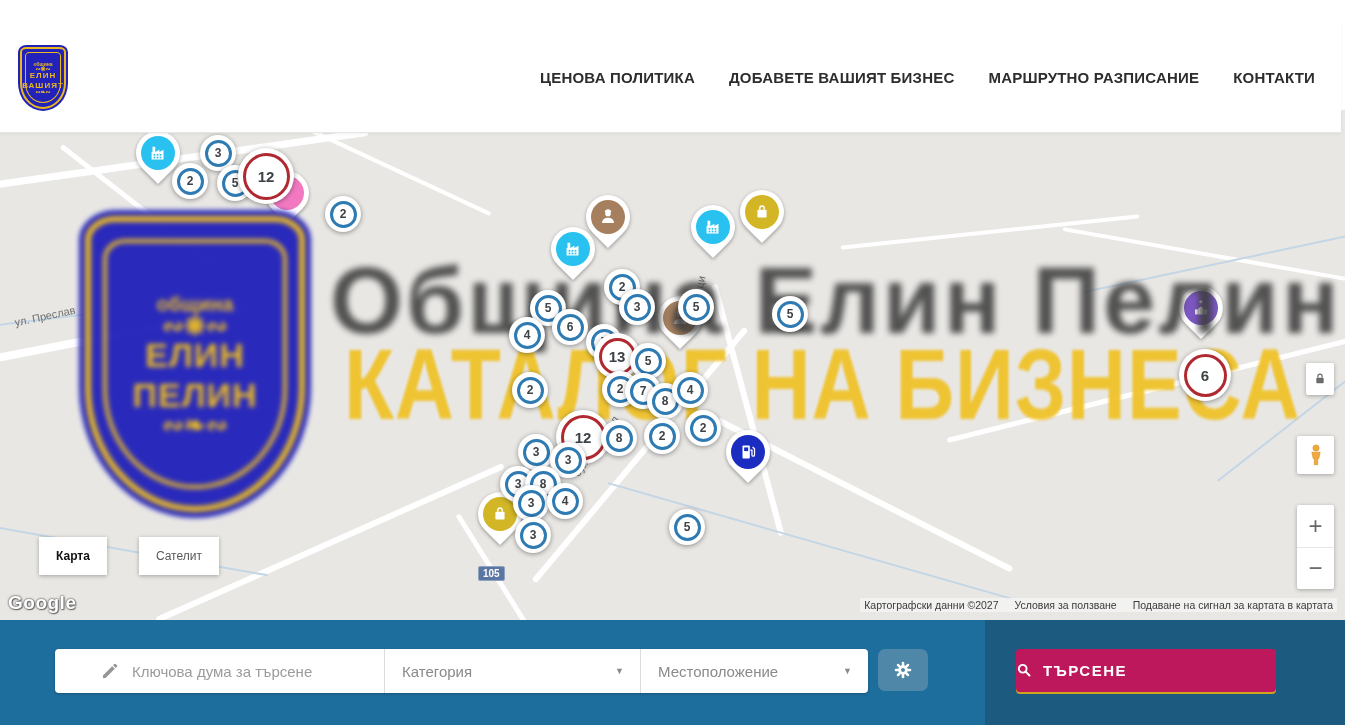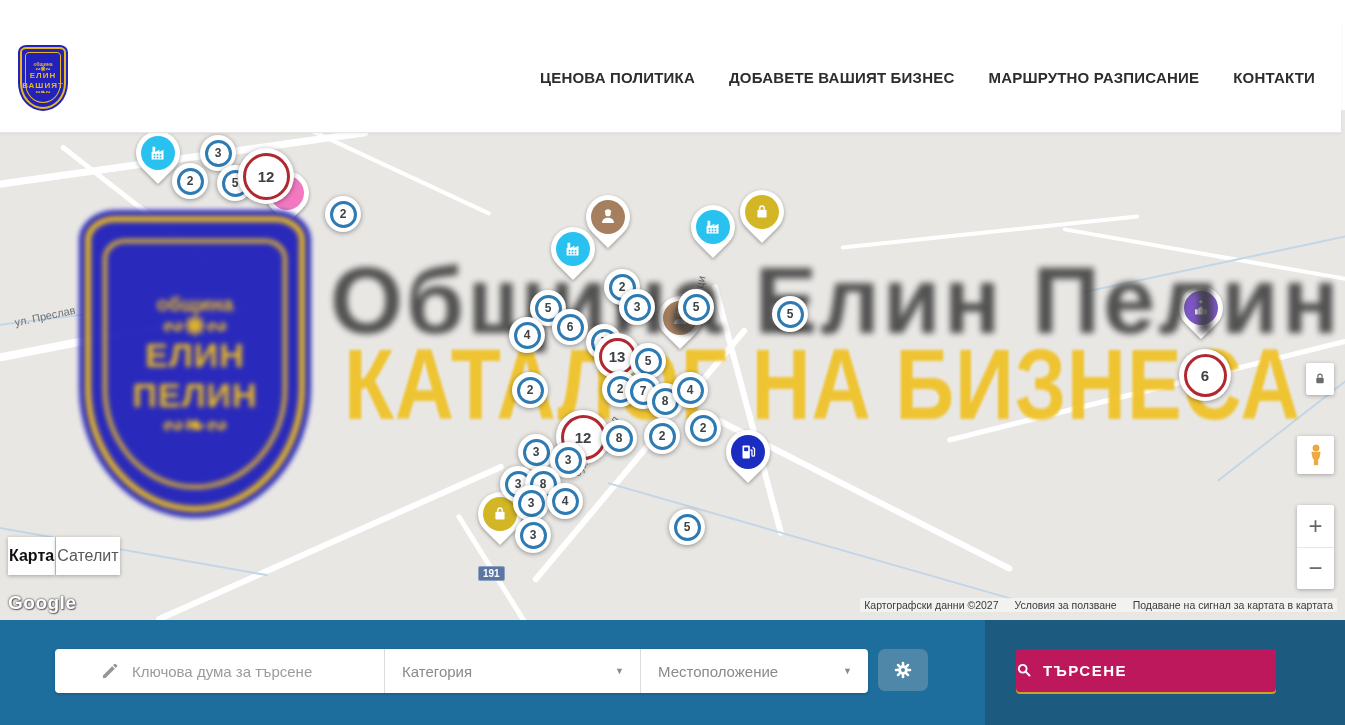--- a/index.html
+++ b/index.html
@@ -69,22 +69,22 @@
   .wm-crest { left:85px; top:106px; filter:blur(2.5px); opacity:.96; }
   .wm-title { left:330px; top:144px; font-size:94px; font-weight:700; color:#3d3d3d;
               letter-spacing:3px; line-height:1; filter:blur(3px); opacity:.88; white-space:nowrap; }
   .wm-subtitle { left:344px; top:224px; font-size:100px; font-weight:700; color:#f0c32e;
                  line-height:1; transform:scaleX(.82); transform-origin:left center;
                  filter:blur(1.5px); opacity:.97; white-space:nowrap; letter-spacing:1px; }
 
   
   .maptype { position:absolute; left:8px; top:427px; z-index:10; display:flex; }
   .maptype .btn { height:38px; background:#fff; box-shadow:0 1px 4px rgba(0,0,0,.3);
-                  display:flex; align-items:center; justify-content:center; font-size:16px;
-                  cursor:pointer; padding:0 1px; }
+                  display:flex; align-items:center; justify-content:center; font-size:12px;
+                  cursor:pointer; padding:0 17px;margin-left:31px; }
   .maptype .btn.active { font-weight:700; color:#111; margin-right:1px; }
   .maptype .btn.inactive { color:#585858; }
   .ctl-lock { position:absolute; right:11px; top:253px; width:28px; height:32px; z-index:10;
               background:#fff; border-radius:2px; box-shadow:0 1px 4px rgba(0,0,0,.3);
               display:flex; align-items:center; justify-content:center; }
   .ctl-peg { position:absolute; right:11px; top:326px; width:37px; height:38px; z-index:10;
              background:#fff; border-radius:2px; box-shadow:0 1px 4px rgba(0,0,0,.3);
              display:flex; align-items:center; justify-content:center; cursor:pointer; }
   .ctl-zoom { position:absolute; right:11px; top:395px; width:37px; height:84px; z-index:10;
               background:#fff; border-radius:2px; box-shadow:0 1px 4px rgba(0,0,0,.3);
@@ -168,21 +168,21 @@
       <div class="road" style="left: 420px; top: 470px; width: 160px; height: 5px; transform: rotate(58deg);"></div>
       <div class="road" style="left: 840px; top: 120px; width: 300px; height: 4px; transform: rotate(-6deg);"></div>
       <div class="river" style="left: -20px; top: 196px; width: 330px; height: 2px; transform: rotate(-7deg);"></div>
       <div class="river" style="left: 1080px; top: 150px; width: 300px; height: 2px; transform: rotate(-12deg);"></div>
       <div class="river" style="left: -10px; top: 440px; width: 280px; height: 2px; transform: rotate(10deg);"></div>
       <div class="river" style="left: 1190px; top: 290px; width: 260px; height: 2px; transform: rotate(-38deg);"></div>
       <div class="river" style="left: 600px; top: 430px; width: 420px; height: 2px; transform: rotate(16deg);"></div>
     </div>
   <div id="labels-layer">
       <div class="road-badge" style="left: 150px; top: -3px;">6002</div>
-      <div class="road-badge" style="left: 478px; top: 456px;">191</div>
+      <div class="road-badge" style="left: 478px; top: 456px;">105</div>
       <div class="street-label" style="left: 14px; top: 200px; transform: rotate(-12deg);">ул. Преслав</div>
       <div class="street-label" style="left: 560px; top: 330px; transform: rotate(-55deg);">бул. „Новосел</div>
       <div class="street-label" style="left: 694px; top: 166px; transform: rotate(-78deg);">ци</div>
     </div>
   <div id="pins-layer">
       <div class="pin" style="left: 265px; top: 61px;">
         <div class="pin-inner" style="background: rgb(242, 121, 192); color: rgb(242, 121, 192);"></div>
       </div>
       <div class="pin" style="left: 136px; top: 21px;">
         <div class="pin-inner" style="background: rgb(41, 194, 240); color: rgb(41, 194, 240);">

